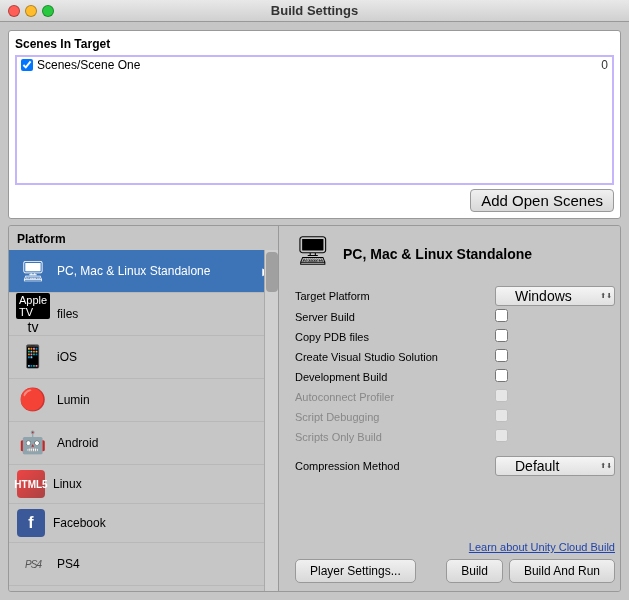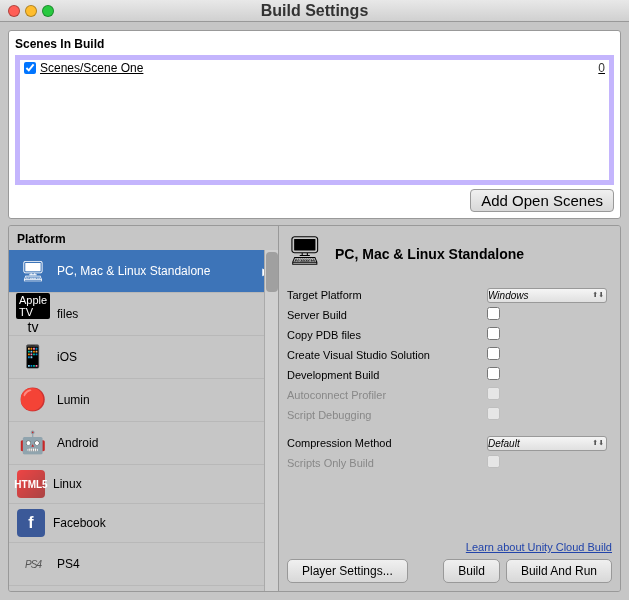--- a/index.html
+++ b/index.html
@@ -30,21 +30,21 @@
     .title-bar-btn {
       width: 12px;
       height: 12px;
       border-radius: 50%;
       border: 1px solid rgba(0,0,0,0.3);
     }
     .btn-close { background: #ff5f57; }
     .btn-min { background: #ffbd2e; }
     .btn-max { background: #28c940; }
     .title-bar-title {
-      font-size: 16px;
+      font-size: 13px;
       font-weight: bold;
       color: #333;
     }
     .main-content {
       display: flex;
       flex-direction: column;
       height: calc(600px - 22px);
       background: #c6c6c6;
       padding: 8px;
       gap: 6px;
@@ -57,24 +57,23 @@
       flex: 0 0 auto;
     }
     .scenes-label {
       font-weight: bold;
       font-size: 12px;
       margin-bottom: 4px;
       color: #000;
     }
     .scenes-list {
       background: #fff;
-      border: 5px solid #c4b5fd;
+      border: 2px solid #c4b5fd;
       min-height: 130px;
       position: relative;
-      text-decoration: underline;
     }
     .scene-item {
       display: flex;
       align-items: center;
       padding: 1px 4px;
       font-size: 12px;
       color: #000;
     }
     .scene-item input[type="checkbox"] {
       margin-right: 4px;
@@ -94,21 +93,21 @@
       background: linear-gradient(to bottom, #f0f0f0, #d8d8d8);
       border: 1px solid #999;
       border-radius: 4px;
       padding: 2px 10px;
       font-size: 15px;
       cursor: pointer;
     }
     .bottom-section {
       display: flex;
       flex: 1;
-      gap: 0;
+      gap: 8px;
       border: 1px solid #999;
       border-radius: 3px;
       overflow: hidden;
       background: #c6c6c6;
     }
     .platform-panel {
       width: 270px;
       flex-shrink: 0;
       display: flex;
       flex-direction: column;
@@ -203,29 +202,28 @@
     .settings-row-label.disabled {
       color: #888;
     }
     .settings-row-control {
       flex: 1;
     }
     .settings-select {
       background: linear-gradient(to bottom, #f5f5f5, #e0e0e0);
       border: 1px solid #999;
       border-radius: 3px;
-      padding: 1px 0;
-      font-size: 10px;
+      padding: 1px 19px;
+      font-size: 14px;
       min-width: 120px;
       cursor: pointer;
       appearance: none;
       -webkit-appearance: none;
       padding-right: 16px;
       position: relative;
-      font-style: italic;
     }
     .select-wrapper {
       position: relative;
       display: inline-block;
     }
     .select-wrapper::after {
       content: '⬆⬇';
       position: absolute;
       right: 3px;
       top: 50%;
@@ -277,21 +275,21 @@
     <div class="title-bar-btn btn-close"></div>
     <div class="title-bar-btn btn-min"></div>
     <div class="title-bar-btn btn-max"></div>
   </div>
   <span class="title-bar-title">Build Settings</span>
 </div>
 
 <div class="main-content">
 
   <div class="scenes-section">
-    <div class="scenes-label">Scenes In Build</div>
+    <div class="scenes-label">Scenes In Target</div>
     <div class="scenes-list">
       <div class="scene-item">
         <input type="checkbox" checked="" style="">
         <span>Scenes/Scene One</span>
         <span class="scene-item-number">0</span>
       </div>
     </div>
     <div class="add-scenes-row">
       <button class="add-scenes-btn">Add Open Scenes</button>
     </div>
@@ -410,40 +408,40 @@
           </div>
         </div>
 
         <div class="settings-row">
           <span class="settings-row-label disabled">Script Debugging</span>
           <div class="settings-row-control">
             <input type="checkbox" disabled="" style="">
           </div>
         </div>
 
+        <div class="settings-row">
+          <span class="settings-row-label disabled">Scripts Only Build</span>
+          <div class="settings-row-control">
+            <input type="checkbox" disabled="" style="">
+          </div>
+        </div>
+
         <div class="settings-row compression-row">
           <span class="settings-row-label">Compression Method</span>
           <div class="settings-row-control">
             <div class="select-wrapper">
               <select class="settings-select">
                 <option>Default</option>
                 <option>LZ4</option>
                 <option>LZ4HC</option>
               </select>
             </div>
           </div>
         </div>
 
-        <div class="settings-row">
-          <span class="settings-row-label disabled">Scripts Only Build</span>
-          <div class="settings-row-control">
-            <input type="checkbox" disabled="" style="">
-          </div>
-        </div>
-
       </div>
 
       <div class="settings-footer">
         <div class="cloud-build-link">Learn about Unity Cloud Build</div>
         <div class="footer-buttons">
           <button class="footer-btn">Player Settings...</button>
           <div class="footer-btn-group">
             <button class="footer-btn">Build</button>
             <button class="footer-btn">Build And Run</button>
           </div>

